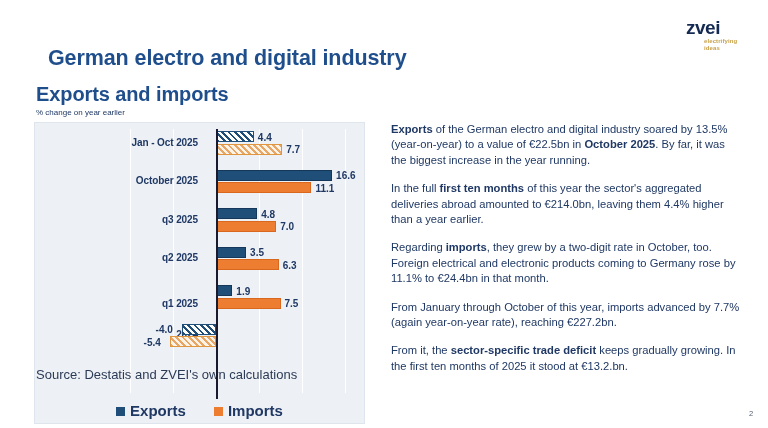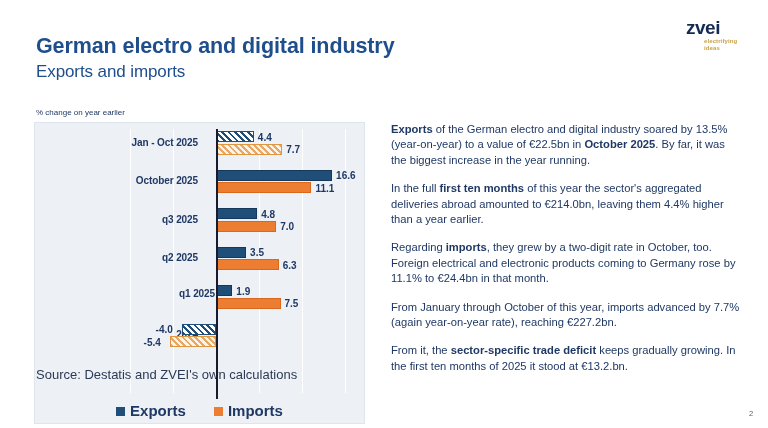--- a/index.html
+++ b/index.html
@@ -23,25 +23,25 @@
   }
   .logo-tag{
     margin-top:1px;margin-left:18px;
     font-size:6px;line-height:7px;font-weight:600;
     color:#c8a24a;letter-spacing:.1px;
   }
 
   
   .headline{position:absolute;left:36px;top:34px;width:520px;}
   .headline h1{
-    margin:0;font-size:21.5px;font-weight:700;line-height:25px;
+    margin:12px;font-size:21.5px;font-weight:700;line-height:25px;
     color:#1f4e8c;letter-spacing:-.1px;
   }
   .headline h2{
-    margin:1px 0 0 0;font-size:17px;font-weight:400;line-height:23px;
+    margin:1px 0 0 0;font-size:20px;font-weight:700;line-height:23px;
     color:#1f4e8c;letter-spacing:-.1px;
   }
 
   
   .chart-wrap{position:absolute;left:34px;top:108px;width:332px;}
   .chart-subtitle{
     font-size:8px;color:#1f3864;margin:0 0 4px 2px;line-height:10px;
   }
   .chart-panel{
     position:relative;width:331px;height:302px;
@@ -155,21 +155,21 @@
             <div class="val" style="top: 13px; left: 245.2px;">7.0</div>
           </div>
           <div class="row" style="top: 123.5px; height: 23.5px;">
             <div class="cat-label" style="top: 5.75px;">q2 2025</div>
             <div class="bar exp" style="top: 0px; width: 30.1px; left: 181px;"></div>
             <div class="val" style="top: 0.5px; left: 215.1px;">3.5</div>
             <div class="bar imp" style="top: 12.5px; width: 62.78px; left: 181px;"></div>
             <div class="val" style="top: 13px; left: 247.78px;">6.3</div>
           </div>
           <div class="row" style="top: 162px; height: 23.5px;">
-            <div class="cat-label" style="top: 3px; padding-left: 17px;">q1 2025</div>
+            <div class="cat-label" style="top: 13px;">q1 2025</div>
             <div class="bar exp" style="top: 0px; width: 16.34px; left: 181px;"></div>
             <div class="val" style="top: 0.5px; left: 201.34px;">1.9</div>
             <div class="bar imp" style="top: 12.5px; width: 64.5px; left: 181px;"></div>
             <div class="val" style="top: 13px; left: 249.5px;">7.5</div>
           </div>
           <div class="row" style="top: 200.5px; height: 23.5px;">
             <div class="cat-label" style="top: 5.75px;">2024</div>
             <div class="bar exp hatch" style="top: 0px; width: 34.4px; left: 146.6px;"></div>
             <div class="val" style="top: 0.5px; left: 120.6px;">-4.0</div>
             <div class="bar imp hatch" style="top: 12.5px; width: 46.44px; left: 134.56px;"></div>

